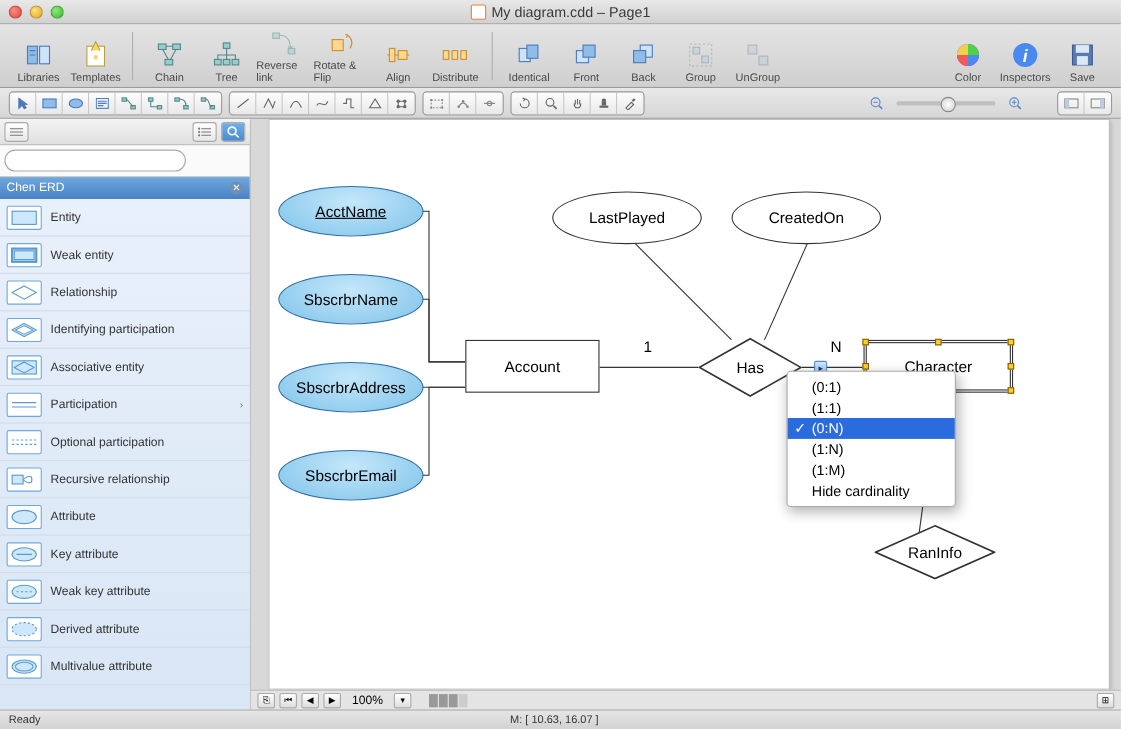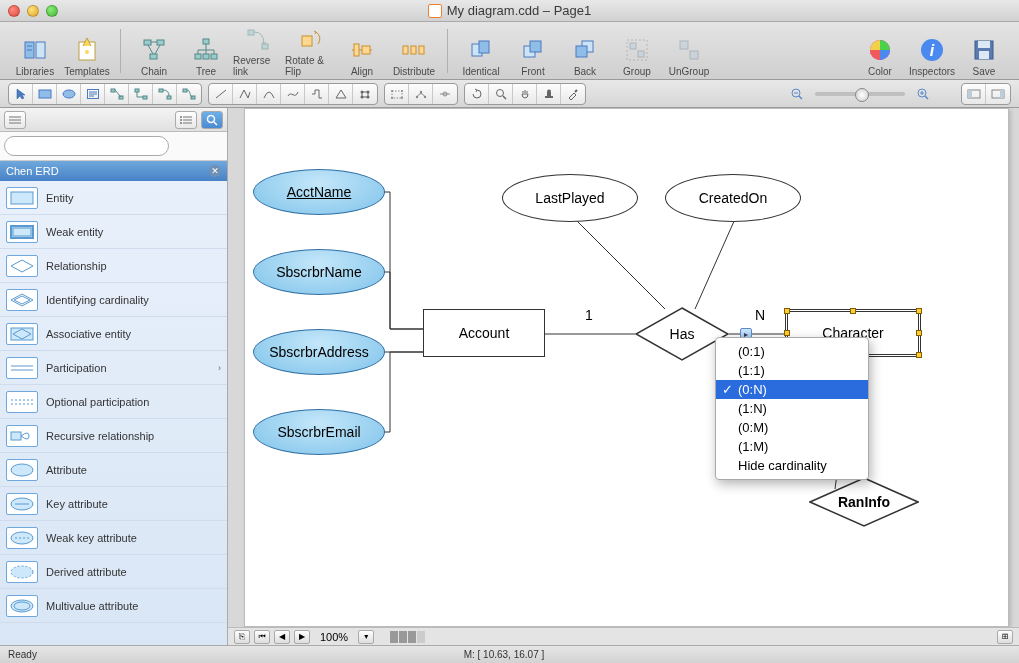--- a/index.html
+++ b/index.html
@@ -516,21 +516,21 @@
           </div>
           <span>Relationship</span>
         </div>
         <div class="libitem">
           <div class="libicon">
             <svg width="26" height="16">
               <polygon points="13,2 24,8 13,14 2,8" fill="#fff" stroke="#5a9ad0"></polygon>
               <polygon points="13,4 21,8 13,12 5,8" fill="none" stroke="#5a9ad0"></polygon>
             </svg>
           </div>
-          <span>Identifying cardinality</span>
+          <span>Identifying participation</span>
         </div>
         <div class="libitem">
           <div class="libicon">
             <svg width="26" height="16">
               <rect x="2" y="2" width="22" height="12" fill="#cde8fb" stroke="#5a9ad0"></rect>
               <polygon points="13,3 22,8 13,13 4,8" fill="none" stroke="#5a9ad0"></polygon>
             </svg>
           </div>
           <span>Associative entity</span>
         </div>
@@ -671,40 +671,39 @@
             <span style="font-size:8px;color:#335">▸</span>
           </div>
 
         <div class="shape plain-oval" style="left:257px;top:65px;width:136px;height:48px;">
             <span>LastPlayed</span>
           </div>
         <div class="shape plain-oval" style="left:420px;top:65px;width:136px;height:48px;">
             <span>CreatedOn</span>
           </div>
 
-        <div class="shape diamond" style="left:564px;top:368px;width:110px;height:50px;font-weight:bold;">
+        <div class="shape diamond" style="left:550px;top:368px;width:110px;height:50px;">
           <svg viewBox="0 0 110 50">
               <polygon points="55,1 109,25 55,49 1,25" fill="#fff" stroke="#333" stroke-width="1.5"></polygon>
             </svg>
           <span class="dtxt">RanInfo</span>
         </div>
 
         <div class="shape" style="left:340px;top:198px;font-size:14px;">
             <span>1</span>
           </div>
         <div class="shape" style="left:510px;top:198px;font-size:14px;">
             <span>N</span>
           </div>
 
         <div class="menu" id="ctxmenu" style="left:470px;top:228px;width:154px;">
             <div class="mitem"><span>(0:1)</span></div>
             <div class="mitem"><span>(1:1)</span></div>
             <div class="mitem sel"><span class="chk">✓</span><span>(0:N)</span></div>
             <div class="mitem"><span>(1:N)</span></div>
-            <div class="mitem"><span>(0:M)</span></div>
             <div class="mitem"><span>(1:M)</span></div>
             <div class="mitem"><span>Hide cardinality</span></div>
           </div>
       </div>
     </div>
 
     <div class="hscroll">
       <div class="hbtn">⎘</div>
       <div class="hbtn">⏮</div>
       <div class="hbtn">◀</div>

